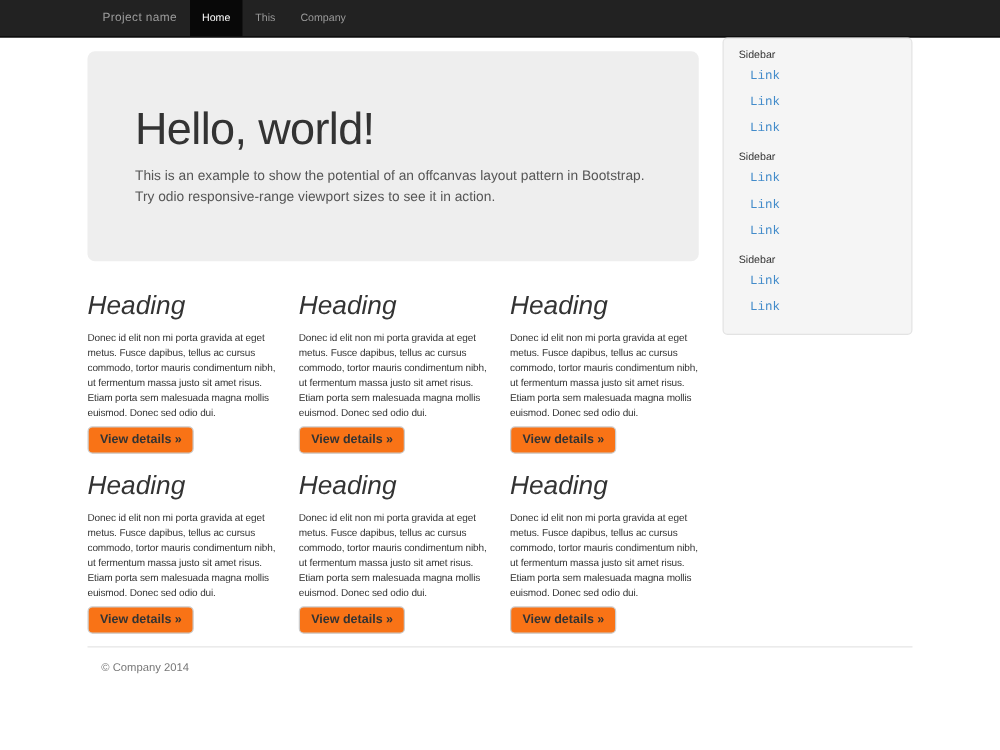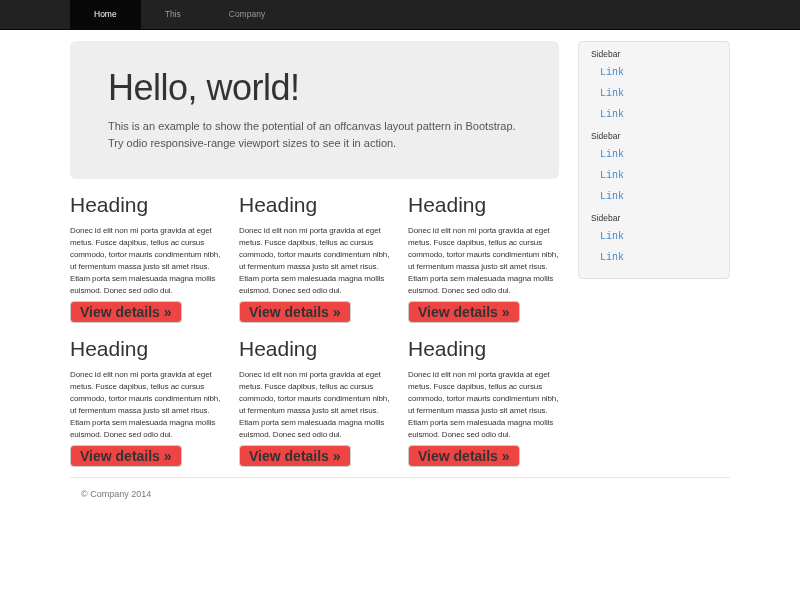--- a/index.html
+++ b/index.html
@@ -29,40 +29,41 @@
     letter-spacing: 0.3px;
     line-height: 29px;
     padding: 0 10px 0 12px;
     text-decoration: none;
     white-space: nowrap;
   }
   .nav-list { list-style: none; display: flex; }
   .nav-list a {
     display: block;
     line-height: 29px;
-    padding: 0 24px;
+    padding: 0 10px;
     font-size: 8.5px;
     color: #999;
     text-decoration: none;
     white-space: nowrap;
   }
   .nav-list li.active a {
     color: #fff;
     background: var(--navbar-active-bg, #080808);
   }
   
   .container { width: 660px; margin: 0 auto; }
   .row-main { display: flex; }
   .main-col { width: 489px; margin-right: 19px; }
   
   .jumbotron {
     margin-top: 11px;
+    margin-bottom: 10px;
     background: var(--jumbotron-bg, #eee);
     border-radius: 6px;
-    padding: 27px 38px;
+    padding: 42px 38px;
   }
   .jumbotron h1 {
     font-size: 36px;
     font-weight: 500;
     line-height: 40px;
     color: #333;
     margin: 0 0 10px;
     letter-spacing: -0.5px;
   }
   .jumbotron p {
@@ -73,46 +74,47 @@
   
   .cards-row { display: flex; }
   .card { width: 151px; margin-right: 18px; }
   .card:last-child { margin-right: 0; }
   .card h2 {
     font-size: 21px;
     font-weight: 500;
     line-height: 23px;
     margin: 14px 0 9px;
     color: #333;
+    font-style: italic;
   }
   .card p {
     font-size: 8px;
     line-height: 12px;
     letter-spacing: -0.1px;
     color: #333;
     margin: 0 0 4px;
   }
   .btn {
     display: inline-block;
     font-family: "Liberation Sans", sans-serif;
-    font-size: 14px;
+    font-size: 10px;
     font-weight: bold;
     color: #333;
-    background: #ef4444;
+    background: #f97316;
     border: 1px solid #ccc;
     border-radius: 4px;
     padding: 5px 9px;
     line-height: 10px;
     cursor: pointer;
     white-space: nowrap;
   }
   
   .sidebar {
     width: 152px;
-    margin-top: 11px;
+    margin-top: 0;
     align-self: flex-start;
     background: var(--sidebar-bg, #f5f5f5);
     border: 1px solid #e3e3e3;
     border-radius: 4px;
     padding: 4px 12px 10px;
   }
   .sb-title {
     font-size: 8.5px;
     line-height: 12px;
     color: #333;
@@ -138,20 +140,21 @@
     font-size: 9px;
     color: #777;
     margin: 11px 0 0 11px;
   }
 </style>
 </head>
 <body>
 
 <nav class="navbar">
   <div class="navbar-inner">
+    <a href="#" class="brand">Project name</a>
     <ul class="nav-list">
       <li class="active">
         <a href="#">Home</a>
       </li>
       <li>
         <a href="#">This</a>
       </li>
       <li>
         <a href="#">Company</a>
       </li>

